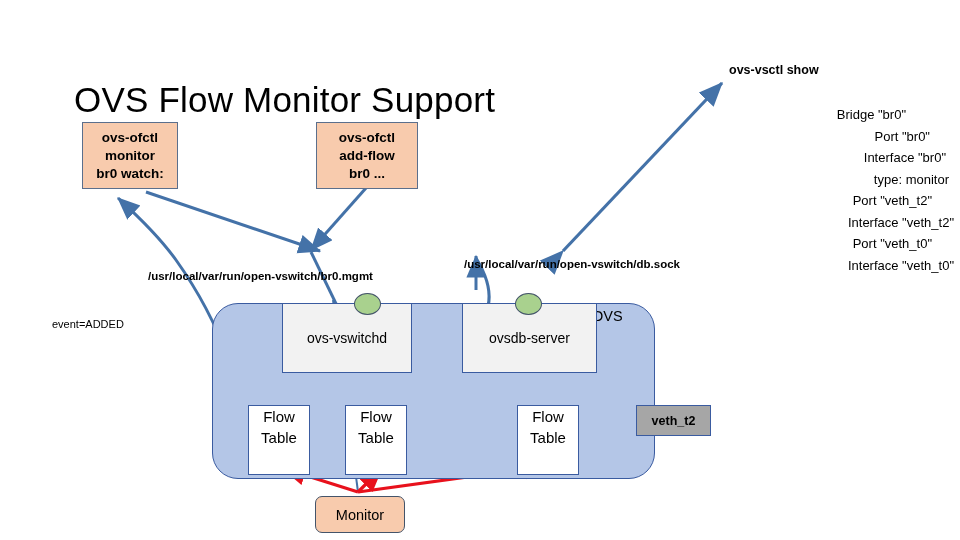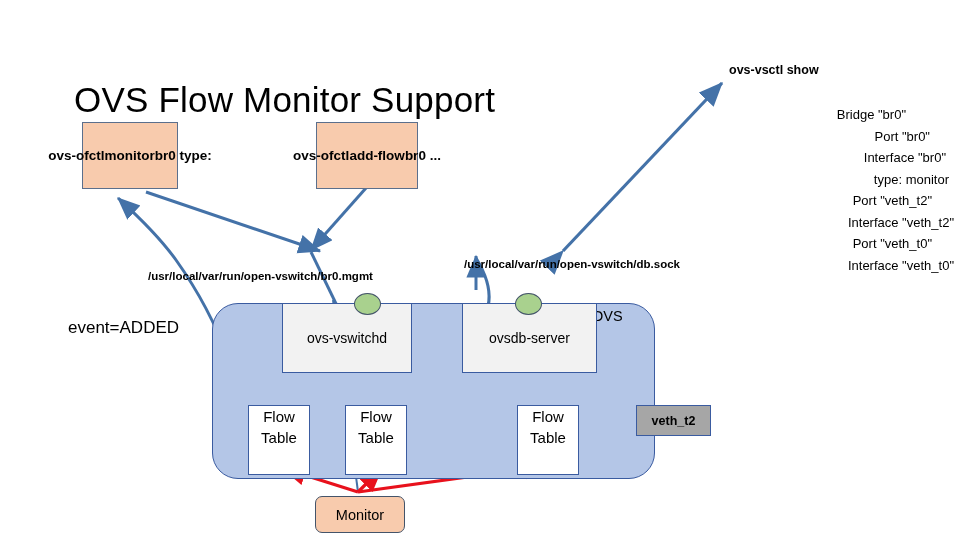--- a/index.html
+++ b/index.html
@@ -12,21 +12,21 @@
   #wires{position:absolute;left:0;top:0;width:960px;height:540px;pointer-events:none;}
 
   .title{
     position:absolute;left:74px;top:50px;
     font-size:35px;line-height:44px;color:#000;
     font-weight:400;letter-spacing:.2px;white-space:nowrap;margin-top:28px;
   }
 
   .peach-box{
     position:absolute;background:#F8CBAD;border:1.5px solid #5B6F8C;
-    display:flex;flex-direction:row;align-items:center;justify-content:center;
+    display:flex;flex-direction:column;align-items:center;justify-content:center;
     font-size:13.5px;line-height:18px;color:#000;font-weight:700;text-align:center;
   }
   .peach-box span{display:block;white-space:nowrap;}
 
   .vsctl-head{
     position:absolute;left:729px;top:63px;
     font-size:12.5px;font-weight:700;color:#000;white-space:nowrap;text-align:right;
   }
   .vsctl-body{
     position:absolute;left:729px;top:104px;width:225px;
@@ -35,22 +35,22 @@
   .vsctl-body div{white-space:pre;}
   .vs-r{text-align:right;}
 
   .sockpath{
     position:absolute;font-size:11.5px;color:#000;white-space:nowrap;font-weight:700;
   }
   .sockpath.p1{left:148px;top:258px;margin-top:12px;}
   .sockpath.p2{left:464px;top:258px;}
 
   .evt{
-    position:absolute;left:68px;top:318px;
-    font-size:17px;color:#000;white-space:nowrap;
+    position:absolute;left:52px;top:318px;
+    font-size:11px;color:#000;white-space:nowrap;
   }
 
   .ovs-container{
     position:absolute;left:212px;top:303px;width:441px;height:174px;
     background:#B4C6E7;border:1.5px solid #3A5BA0;border-radius:26px;
   }
   .ovs-label{
     position:absolute;left:592px;top:308px;
     font-size:14.5px;color:#000;white-space:nowrap;
   }
@@ -138,21 +138,21 @@
     <path d="M358,492 L282,468" fill="none" stroke="#E8111C" stroke-width="3.2" marker-end="url(#ahR)"></path>
     <path d="M358,492 L382,468" fill="none" stroke="#E8111C" stroke-width="3.2" marker-end="url(#ahR)"></path>
     <path d="M358,492 L548,466" fill="none" stroke="#E8111C" stroke-width="3.2" marker-end="url(#ahR)"></path>
   </svg>
 
   <div class="title">OVS Flow Monitor Support</div>
 
   <div class="peach-box" style="left:82px;top:122px;width:94px;height:65px;">
     <span>ovs-ofctl</span>
     <span>monitor</span>
-    <span>br0 type:</span>
+    <span>br0 watch:</span>
   </div>
 
   <div class="peach-box" style="left:316px;top:122px;width:100px;height:65px;">
     <span>ovs-ofctl</span>
     <span>add-flow</span>
     <span>br0 ...</span>
   </div>
 
   <div class="vsctl-head">ovs-vsctl show</div>
   <div class="vsctl-body">

